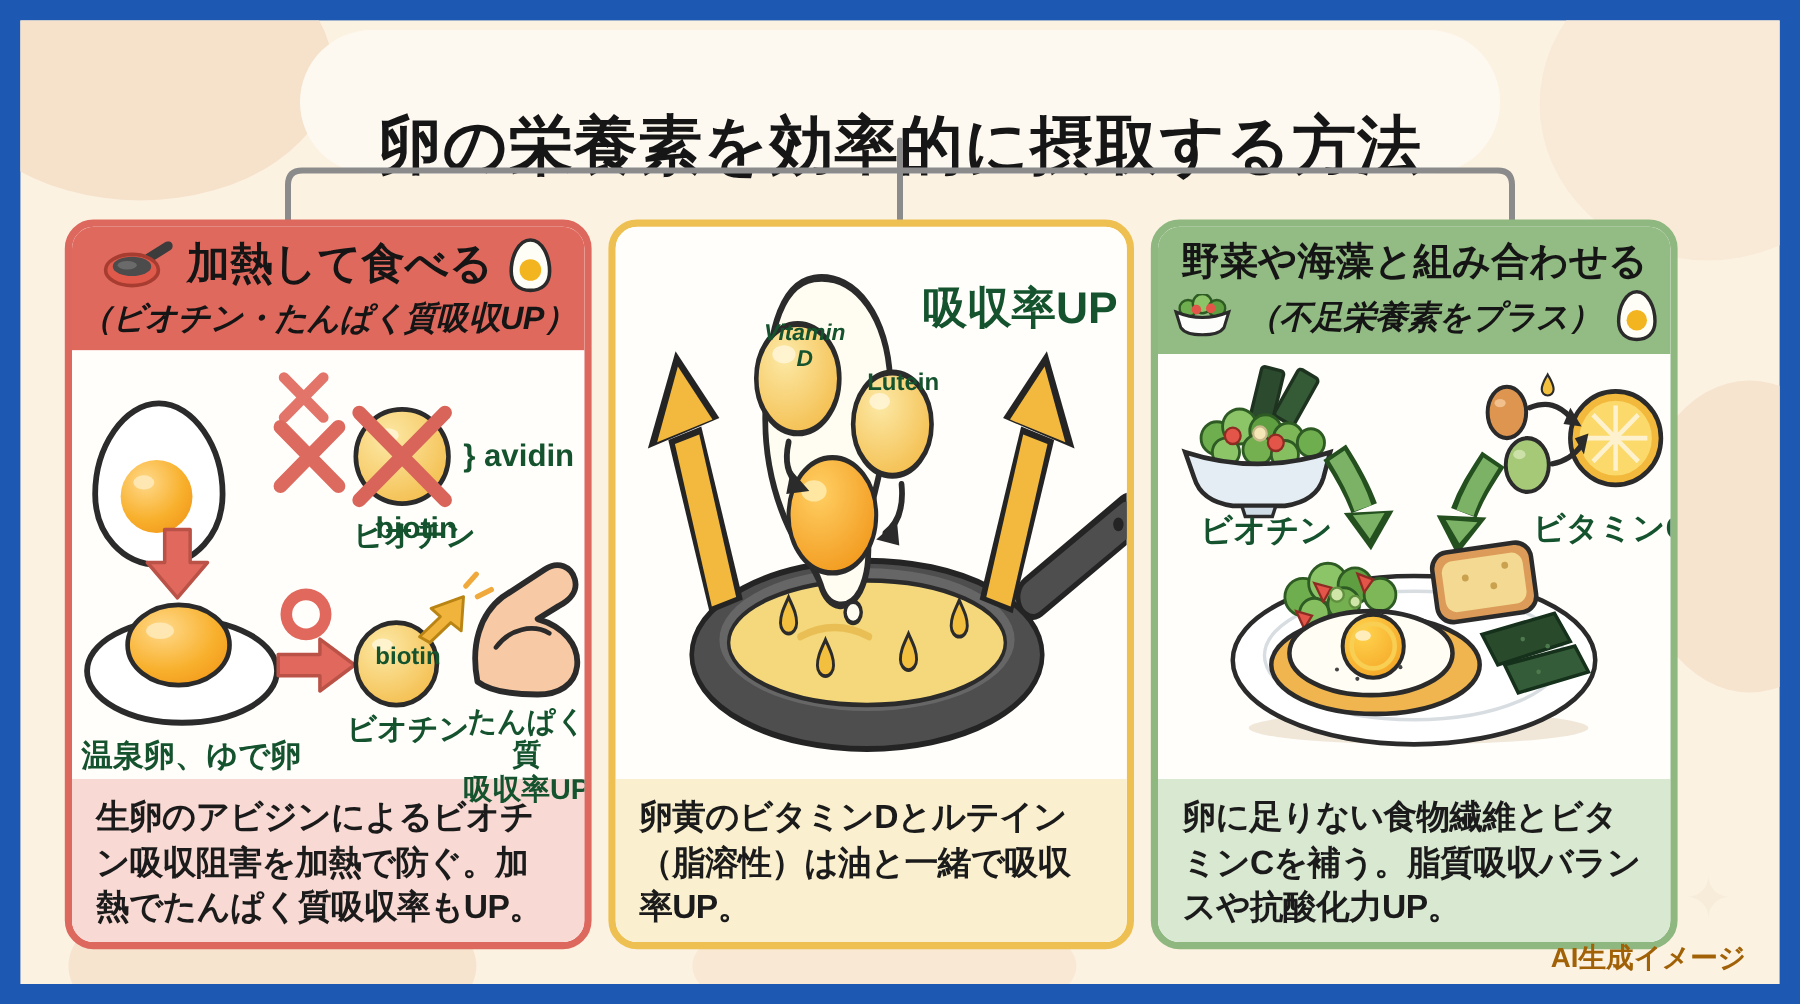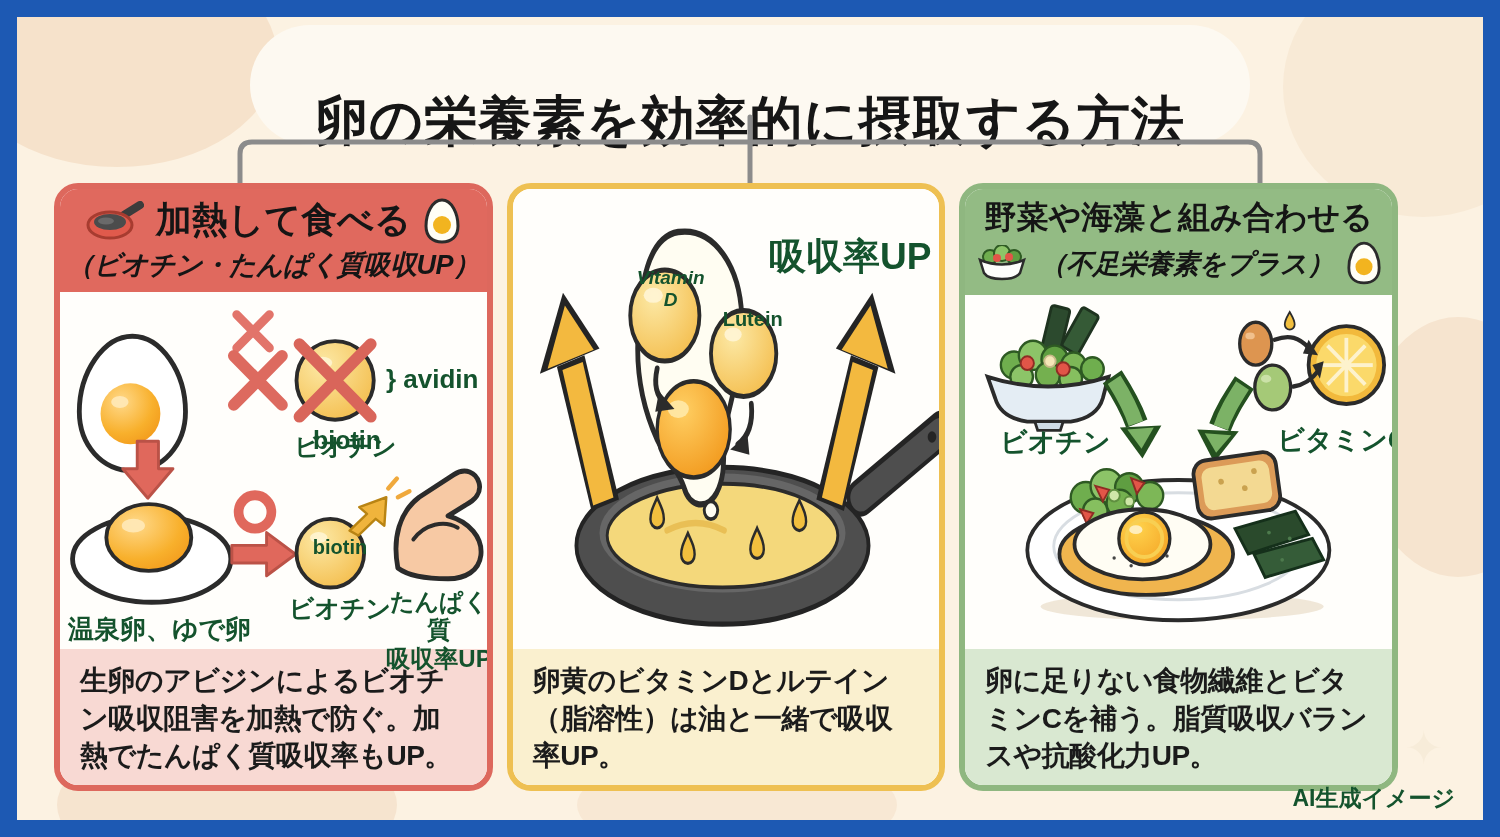--- a/index.html
+++ b/index.html
@@ -45,21 +45,21 @@
   .card-body > svg.art { position:absolute; inset:0; width:100%; height:100%; }
 
   .lbl { position:absolute; font-weight:800; color:#14532d; text-align:center; line-height:1.18; }
 
   .card-footer { min-height:128px; padding:13px 20px 10px; }
   .c1 .card-footer { background:#f8d9d3; }
   .c2 .card-footer { background:#faf0cf; }
   .c3 .card-footer { background:#d9e8d1; }
   .card-footer p { font-size:28px; font-weight:800; color:#1b1b1b; line-height:1.34; letter-spacing:-0.5px; }
 
-  .watermark { position:absolute; right:28px; bottom:6px; font-size:23px; font-weight:800; color:#14532d; }
+  .watermark { position:absolute; right:28px; bottom:6px; font-size:23px; font-weight:800; color:#a16207; }
 </style>
 </head>
 <body>
 
 <div class="frame">
   <div class="inner">
 
     <div class="blob b1"></div>
     <div class="blob b2"></div>
     <div class="blob b3"></div>

